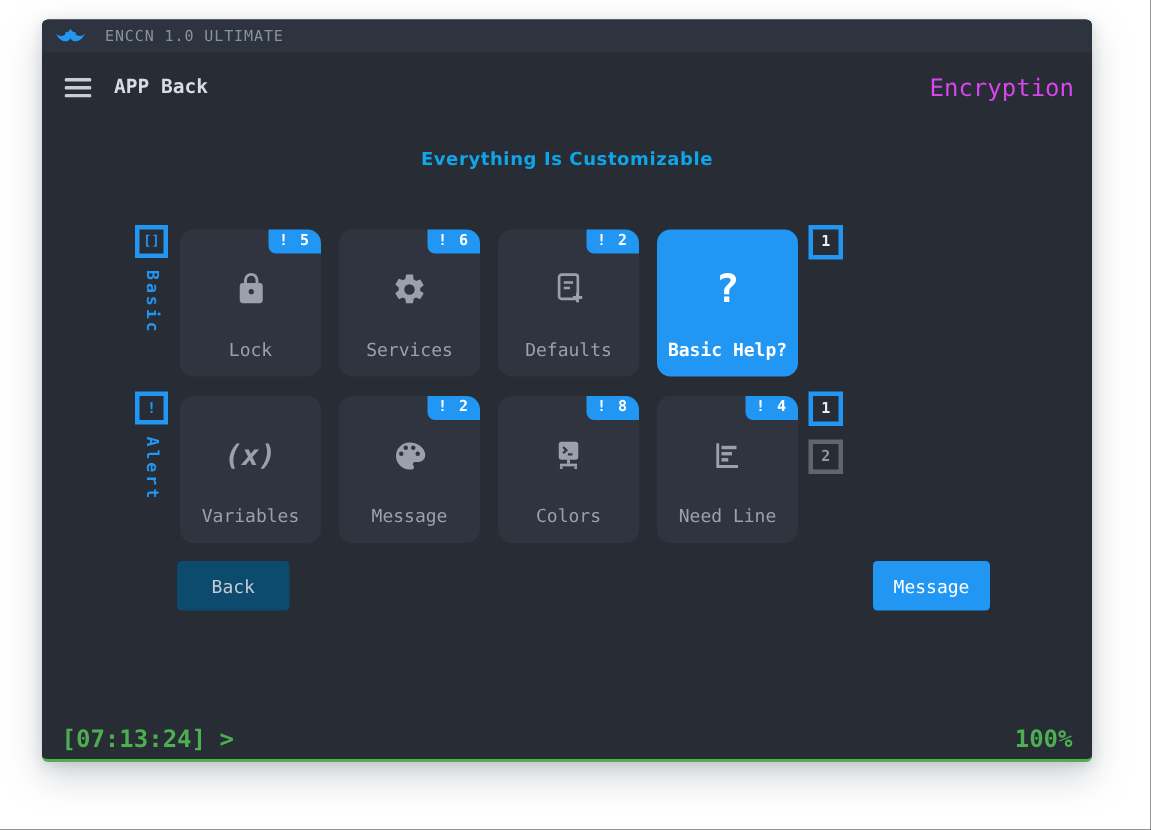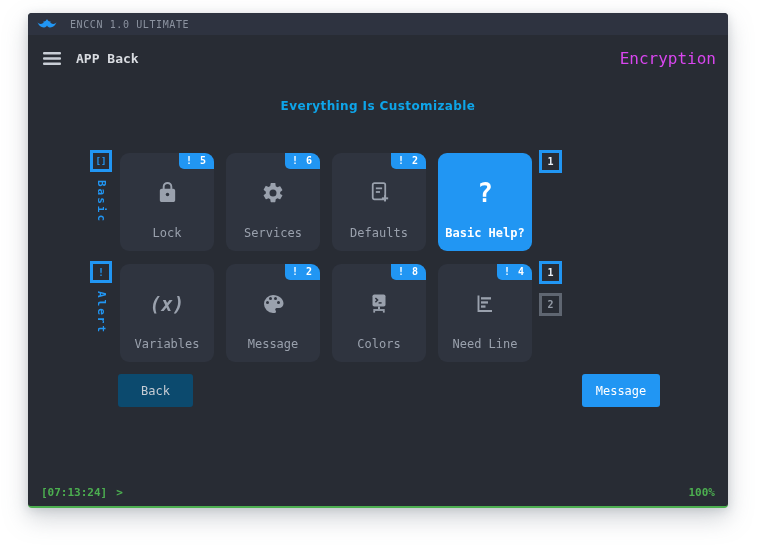--- a/index.html
+++ b/index.html
@@ -99,21 +99,21 @@
   .btn{
     height:33px;border:none;border-radius:3px;cursor:pointer;
     font-family:"DejaVu Sans Mono","Liberation Mono",monospace;font-size:12px;
     display:flex;align-items:center;justify-content:center;
   }
   .btn-back{width:75px;background:#0c4a6e;color:#c7ccd4;}
   .btn-create{width:78px;background:var(--accent);color:#ffffff;margin-left:auto;}
   
   .statusbar{
     position:absolute;left:0;right:0;bottom:0;height:27px;
-    display:flex;align-items:center;gap:9px;padding:0 13px;font-size:11px;
+    display:flex;align-items:center;gap:9px;padding:0 13px;font-size:16px;
   }
   .statusbar .time,.statusbar .prompt{color:var(--success);font-weight:bold;}
   .statusbar .message{color:#8e95a2;}
   .statusbar .progress{margin-left:auto;color:var(--success);font-weight:bold;}
   svg{display:block;}
 </style>
 </head>
 <body>
 
 <div class="window">

